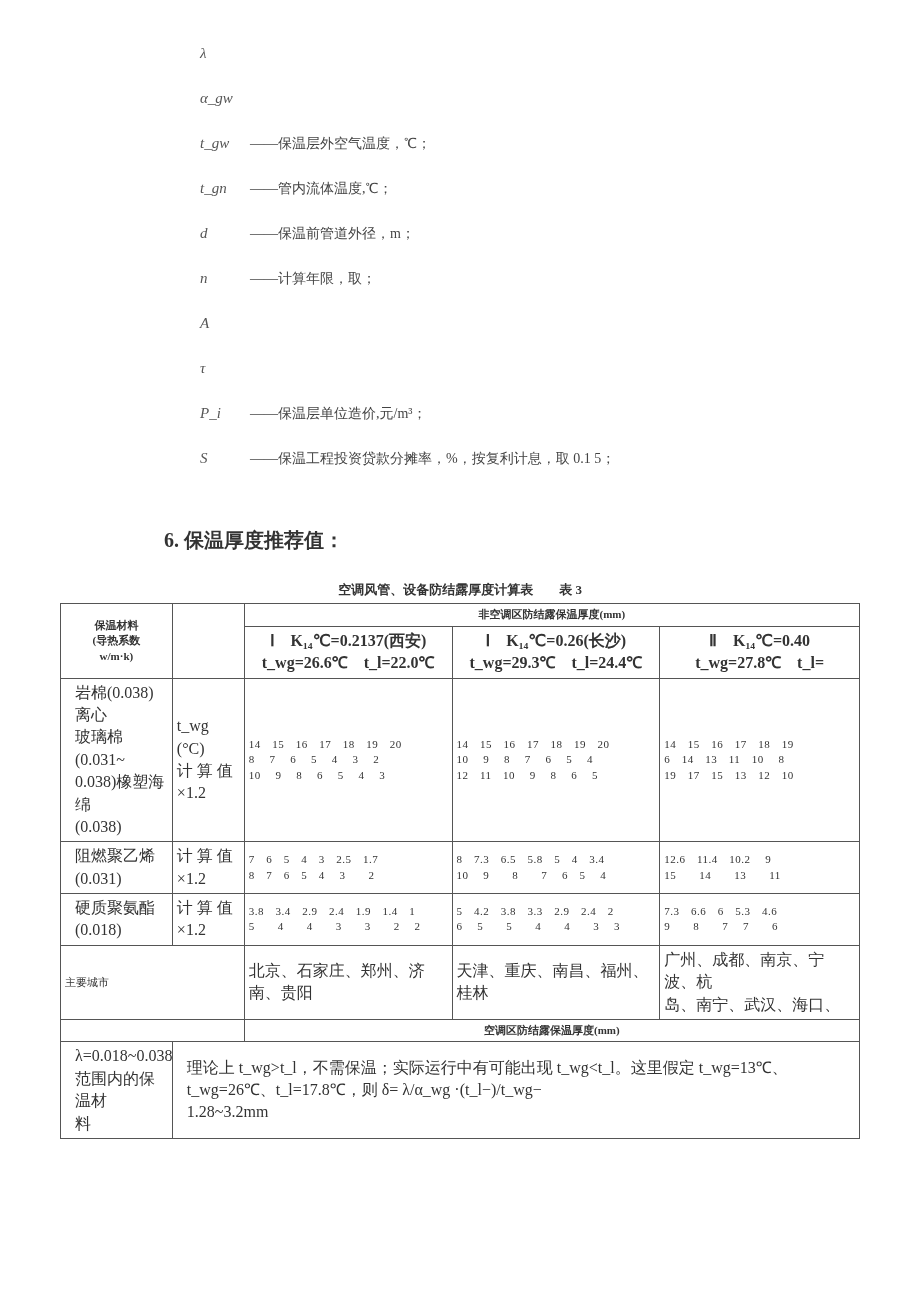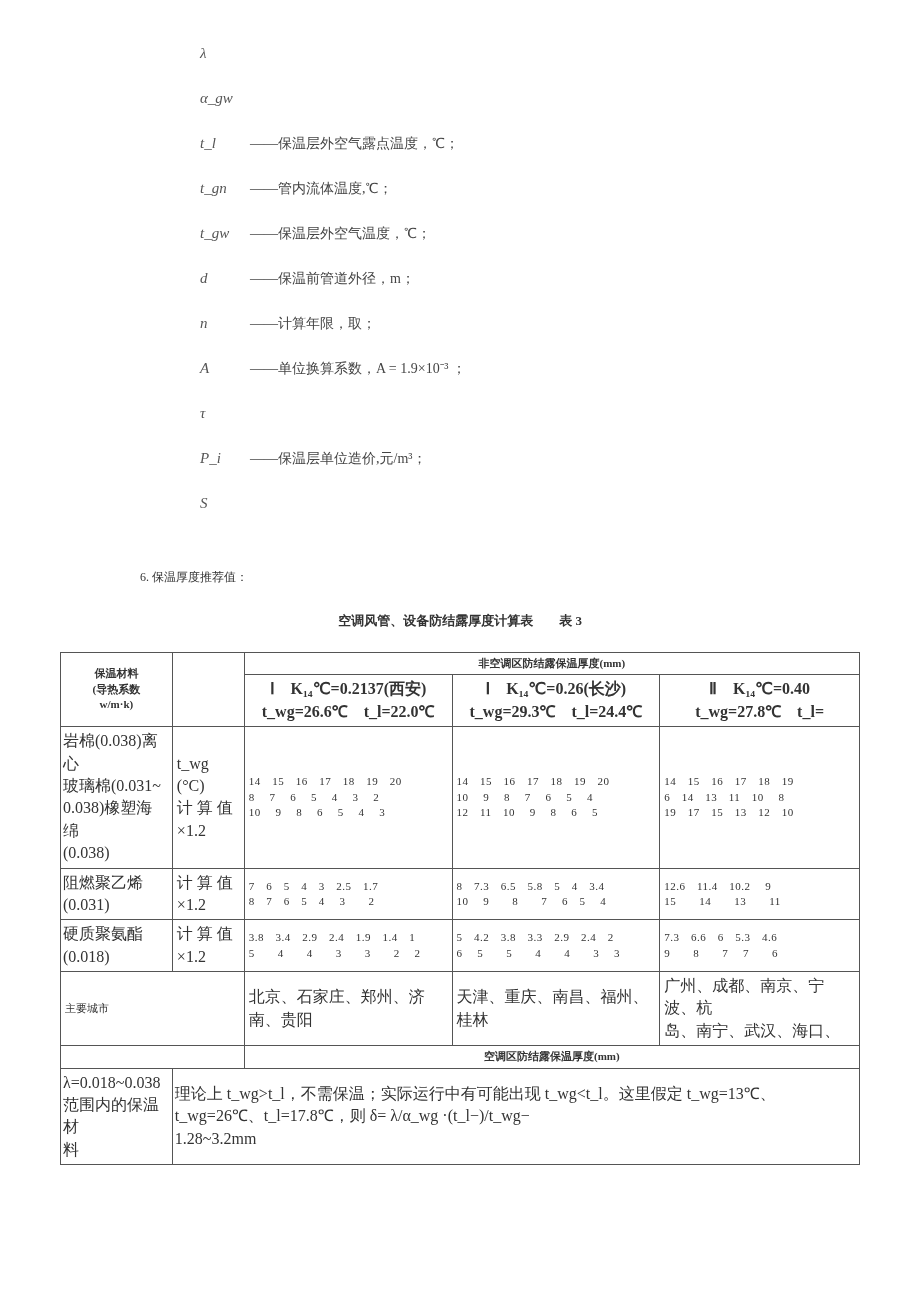--- a/index.html
+++ b/index.html
@@ -25,45 +25,45 @@
     font-style: italic;
     font-family: "Times New Roman", serif;
     min-width: 50px;
     color: #555;
     font-size: 15px;
   }
   .desc {
     color: #444;
   }
   h2 {
-    font-size: 12px;
-    font-weight: normal;
-    margin: 30px 0 20px 80px;
+    font-size: 20px;
+    font-weight: bold;
+    margin: 30px 0 20px 104px;
   }
   .tbl-title {
     text-align: center;
     font-weight: bold;
     font-size: 13px;
-    margin-bottom: 20px;
+    margin-bottom: 2px;
   }
   table.data {
     border-collapse: collapse;
     font-size: 11px;
     width: 100%;
     table-layout: fixed;
   }
   table.data th, table.data td {
     border: 1px solid #555;
     padding: 3px 4px;
     vertical-align: middle;
     line-height: 1.4;
   }
   table.data td.left {
     text-align: left;
-    padding-left: 2px;
+    padding-left: 14px;
   }
   .nums {
     font-family: "Times New Roman", serif;
     font-size: 11px;
     letter-spacing: 0.5px;
     white-space: nowrap;
   }
   .small {
     font-size: 16px;
   }
@@ -72,52 +72,48 @@
 <body>
 
 <div class="defs">
   <div class="def-row">
       <span class="sym">λ</span>
     </div>
   <div class="def-row">
       <span class="sym">α_gw</span>
     </div>
   <div class="def-row">
-      <span class="sym">t_l</span>
-      <span class="desc">——保温层外空气露点温度，℃；</span>
+      <span class="sym">t_gw</span>
+      <span class="desc">——保温层外空气温度，℃；</span>
     </div>
   <div class="def-row">
       <span class="sym">t_gn</span>
       <span class="desc">——管内流体温度,℃；</span>
     </div>
   <div class="def-row">
-      <span class="sym">t_gw</span>
-      <span class="desc">——保温层外空气温度，℃；</span>
-    </div>
-  <div class="def-row">
       <span class="sym">d</span>
       <span class="desc">——保温前管道外径，m；</span>
     </div>
   <div class="def-row">
       <span class="sym">n</span>
       <span class="desc">——计算年限，取；</span>
     </div>
   <div class="def-row">
       <span class="sym">A</span>
-      <span class="desc">——单位换算系数，A = 1.9×10⁻³ ；</span>
     </div>
   <div class="def-row">
       <span class="sym">τ</span>
     </div>
   <div class="def-row">
       <span class="sym">P_i</span>
       <span class="desc">——保温层单位造价,元/m³；</span>
     </div>
   <div class="def-row">
       <span class="sym">S</span>
+      <span class="desc">——保温工程投资贷款分摊率，%，按复利计息，取 0.1 5；</span>
     </div>
 </div>
 
 <h2>6. 保温厚度推荐值：</h2>
 
 <div class="tbl-title">空调风管、设备防结露厚度计算表　　表 3</div>
 
 <table class="data">
   <colgroup>
     <col style="width:14%">

